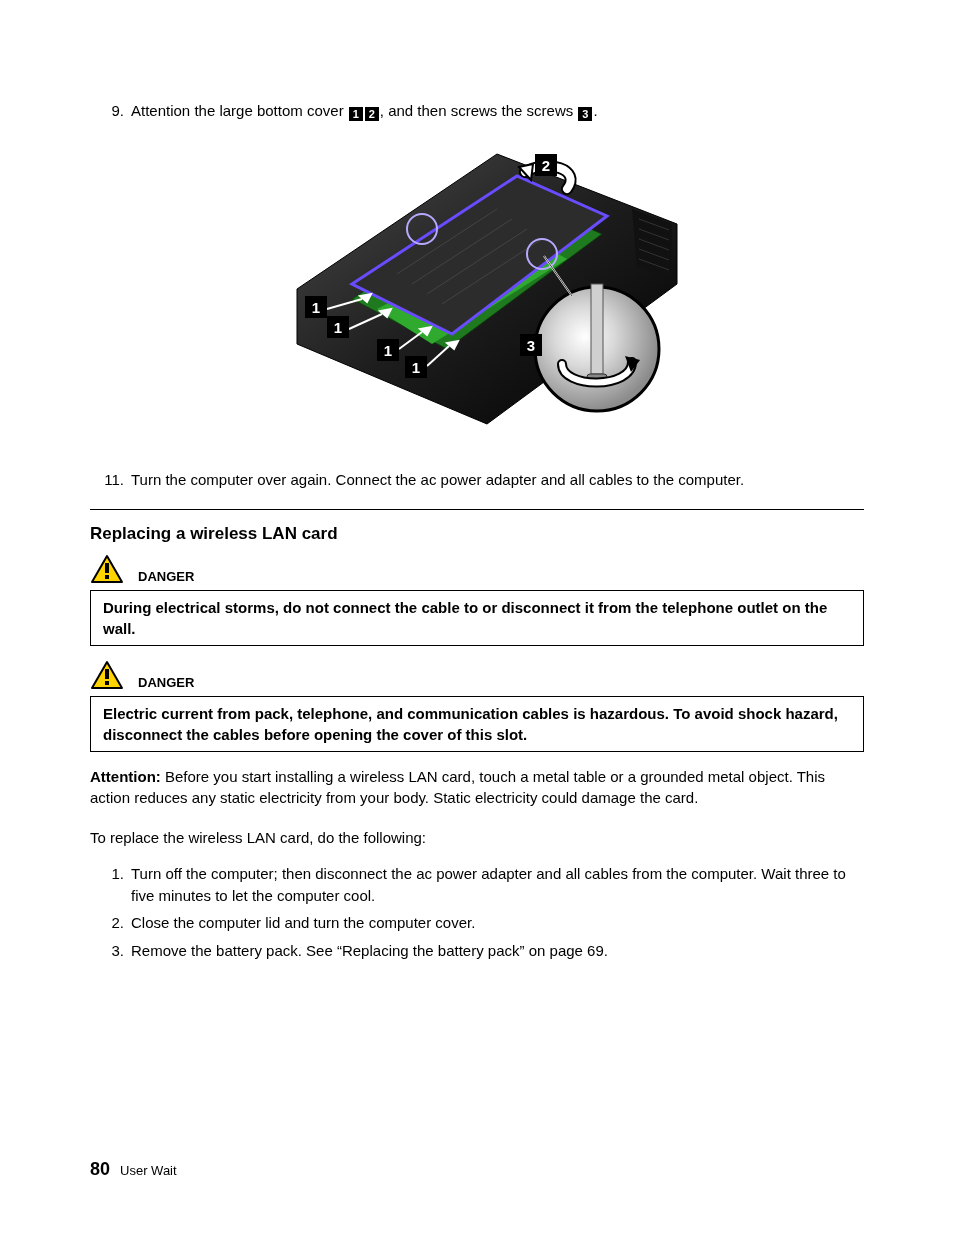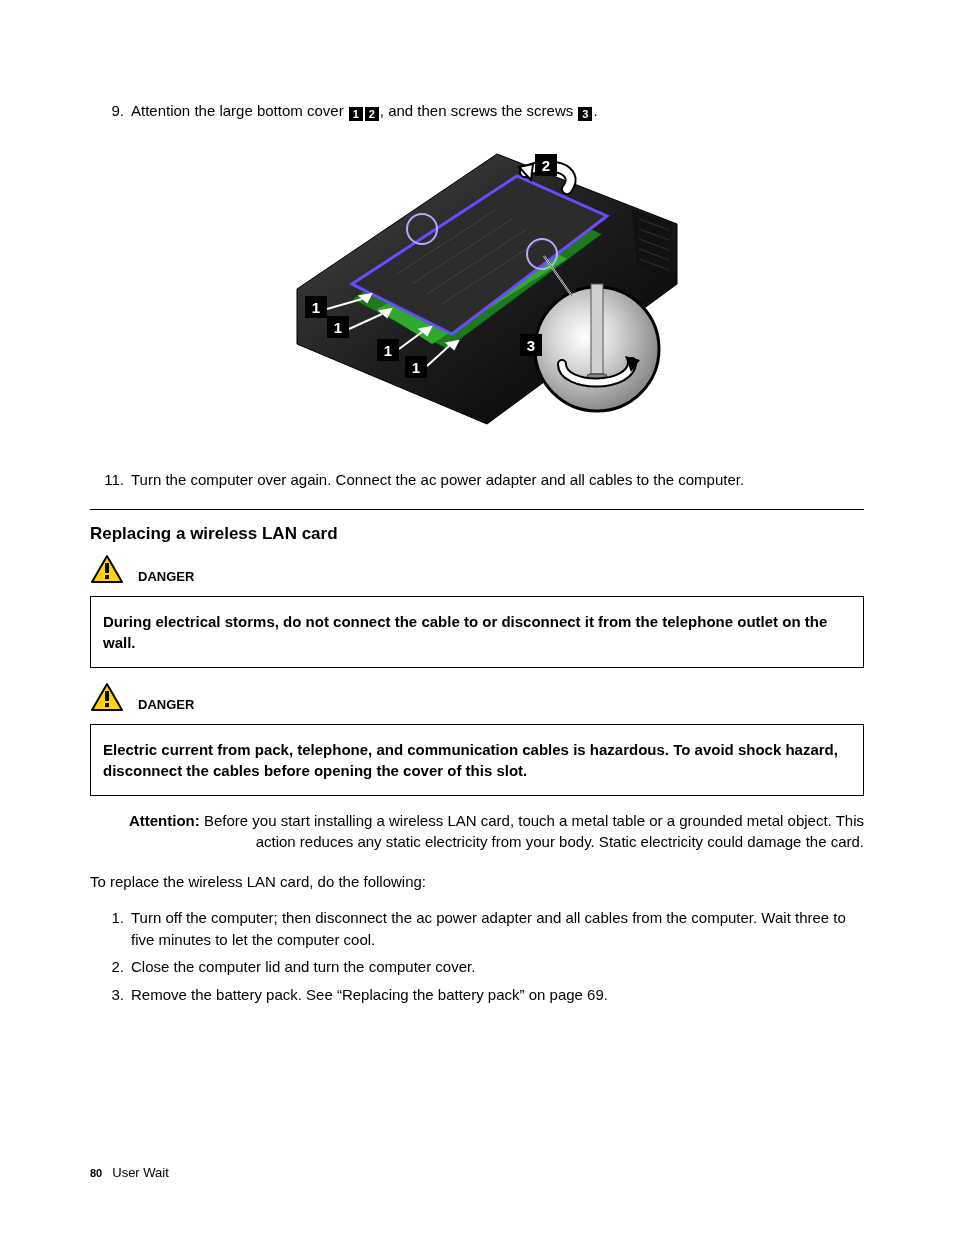--- a/index.html
+++ b/index.html
@@ -60,36 +60,35 @@
   h2.section {
     font-size: 17px;
     font-weight: bold;
     margin: 0 0 8px 0;
   }
   .para { font-size: 15px; line-height: 1.45; margin: 0 0 14px 0; }
   .danger-row { display: flex; align-items: flex-end; margin: 10px 0 6px 0; }
   .danger-label { font-size: 13px; font-weight: bold; margin-left: 4px; padding-left: 10px; }
   .danger-box {
     border: 1.5px solid #000;
-    padding: 14px 12px;
+    padding: 6px 12px;
     font-size: 15px;
     line-height: 1.4;
     font-weight: bold;
     margin-bottom: 14px;
-    margin-top: 12px;
-  }
-  .attention-para { font-size: 15px; line-height: 1.45; margin: 14px 0 18px 0; text-align: right; }
+  }
+  .attention-para { font-size: 15px; line-height: 1.45; margin: 14px 0 18px 0; }
   .attention-para b { font-weight: bold; }
   .footer {
     position: absolute;
     left: 90px;
     bottom: 55px;
     font-size: 13px;
   }
-  .footer .pn { font-weight: bold; font-size: 11px; margin-right: 10px; }
+  .footer .pn { font-weight: bold; font-size: 18px; margin-right: 10px; }
 </style>
 </head>
 <body>
 
 <div class="page">
 
   <ol class="ol-upper">
     <li>
       <span class="num">9.</span>
       <span class="body">

